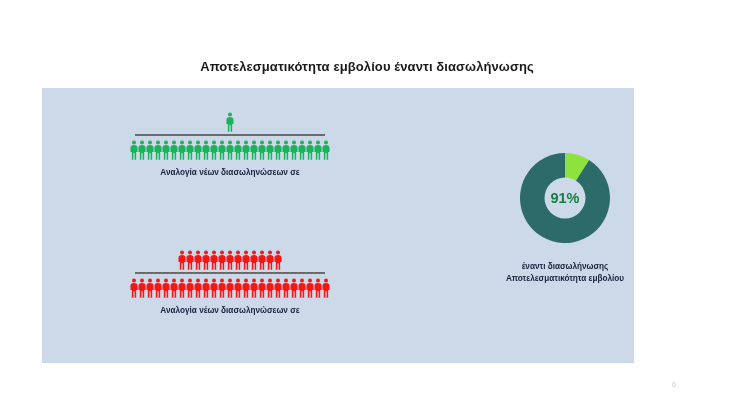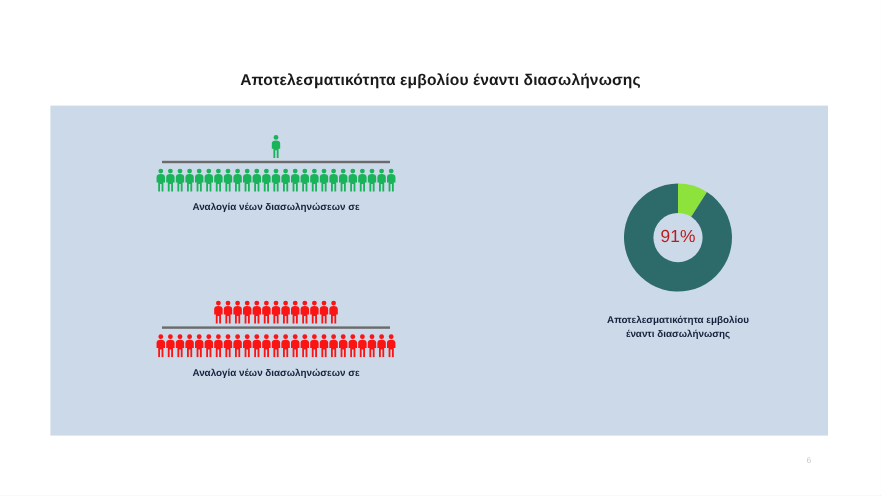--- a/index.html
+++ b/index.html
@@ -33,21 +33,21 @@
     font-weight: bold;
     color: #1a1a1a;
     letter-spacing: 0.1px;
     margin-top: 10px;
   }
 
   #content-panel {
     position: absolute;
     left: 42px;
     top: 88px;
-    width: 648px;
+    width: 592px;
     height: 275px;
     background: #ccd9e8;
   }
 
   
   .picto-group {
     position: absolute;
   }
   #green-group { left: 63px; top: 22px; width: 250px; }
   #red-group   { left: 63px; top: 160px; width: 250px; }
@@ -102,22 +102,22 @@
   }
   #donut-value {
     position: absolute;
     left: 0; top: 0;
     width: 96px;
     height: 96px;
     display: flex;
     align-items: center;
     justify-content: center;
     font-size: 14.5px;
-    font-weight: normal;
-    color: #b91c1c;
+    font-weight: bold;
+    color: #15803d;
   }
   #donut-caption {
     margin-top: 15px;
     text-align: center;
     font-size: 8.2px;
     font-weight: bold;
     color: #16213c;
     line-height: 1.5;
   }
 
@@ -549,22 +549,22 @@
         <svg width="96" height="96" viewBox="0 0 96 96">
           <g id="donut-slices">
               <path d="M 48 48 L 48.00 3.00 A 45 45 0 0 1 72.11 10.01 Z" fill="#8de23c"></path>
               <path d="M 48 48 L 72.11 10.01 A 45 45 0 1 1 48.00 3.00 Z" fill="#2d6b6b"></path>
             </g>
           <circle cx="48" cy="48" r="20.5" fill="#ccd9e8"></circle>
         </svg>
         <div id="donut-value">91%</div>
       </div>
       <div id="donut-caption">
+        <div>έναντι διασωλήνωσης</div>
         <div>Αποτελεσματικότητα  εμβολίου</div>
-        <div>έναντι διασωλήνωσης</div>
       </div>
     </div>
 
   </div>
 
   <div id="page-number">6</div>
 
 </div>
 
 </body></html>

